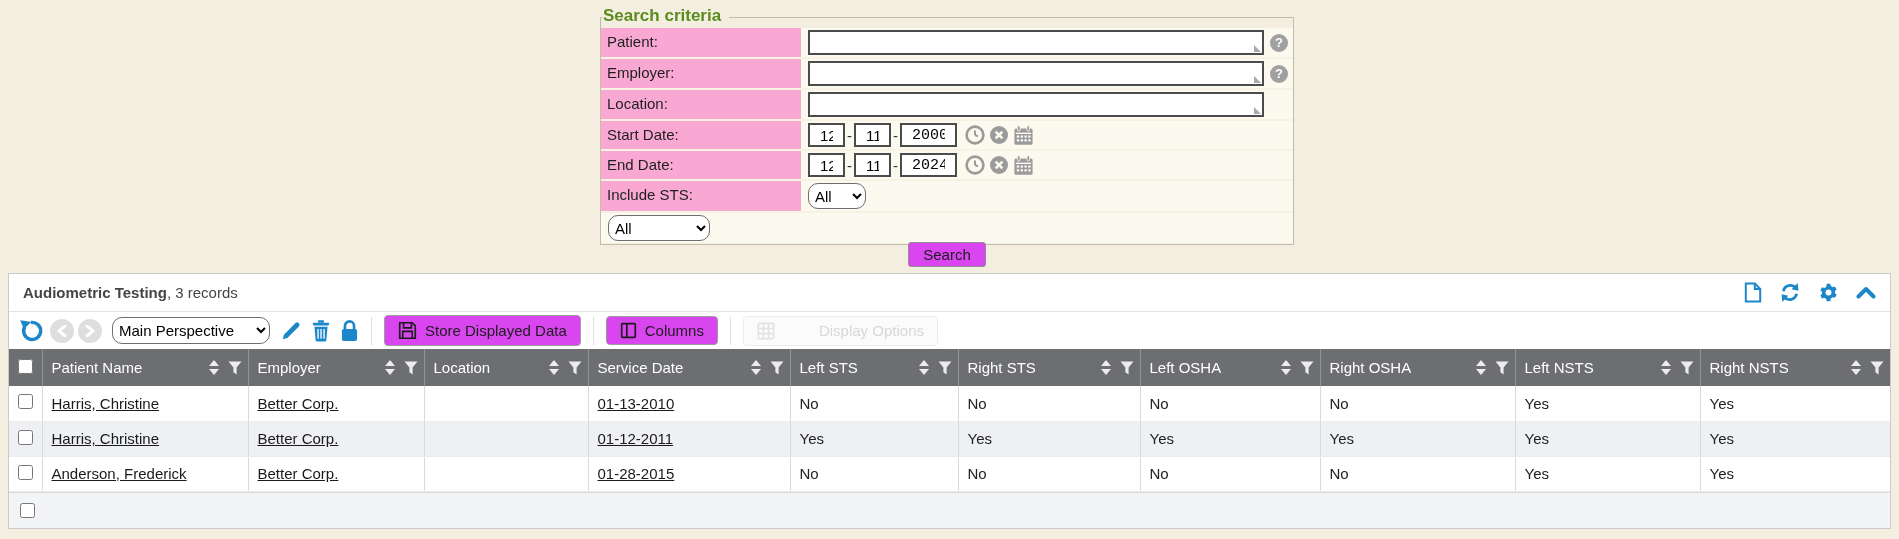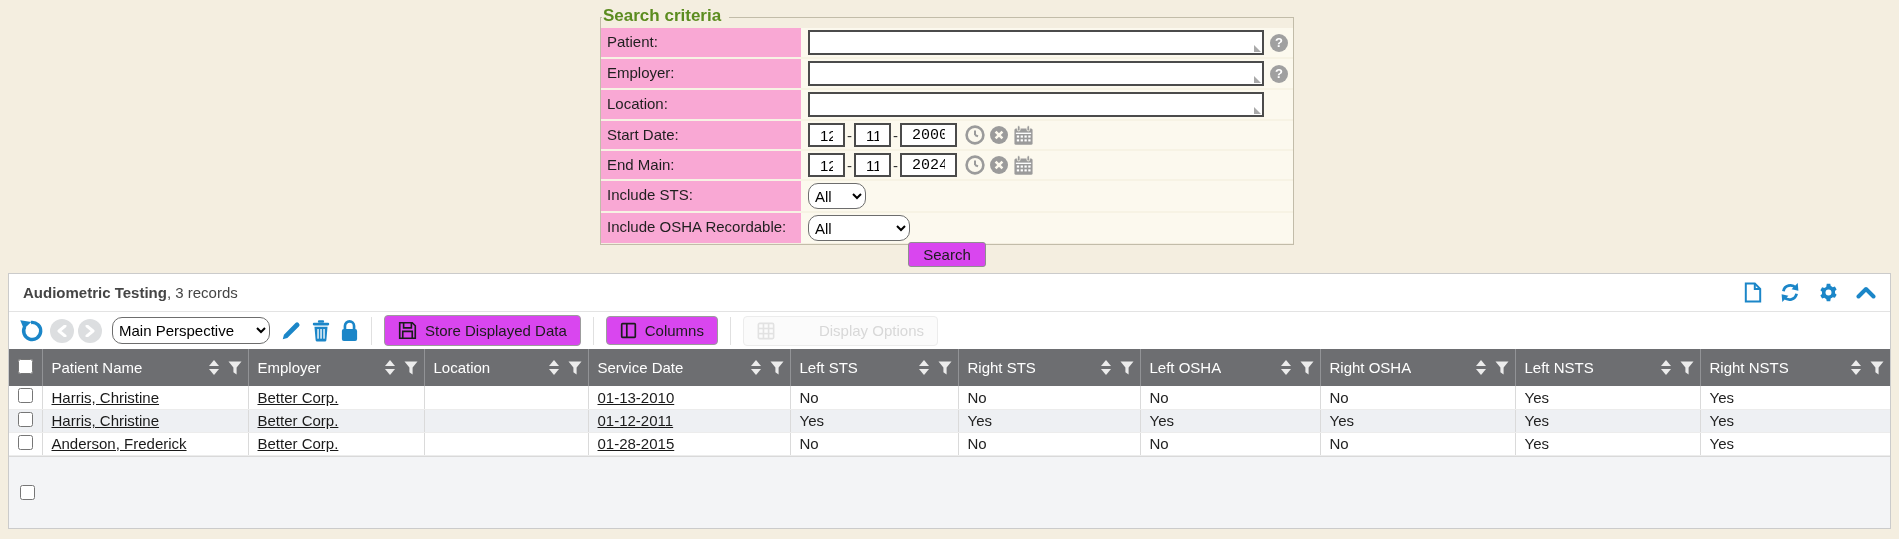--- a/index.html
+++ b/index.html
@@ -104,21 +104,21 @@
     height: 37px; padding: 0 6px 0 9px; border-right: 1px solid #929396; cursor: pointer;
   }
   table.grid thead th:last-child { border-right: none; }
   .th-flex { display: flex; align-items: center; }
   .th-label { white-space: nowrap; overflow: hidden; }
   .th-tools { margin-left: auto; display: flex; align-items: center; gap: 9px; padding-left: 6px; }
   .sort-stack { display: flex; flex-direction: column; gap: 3px; cursor: pointer; }
   .tri-up { width: 0; height: 0; border-left: 5px solid transparent; border-right: 5px solid transparent; border-bottom: 6px solid #ececec; }
   .tri-down { width: 0; height: 0; border-left: 5px solid transparent; border-right: 5px solid transparent; border-top: 6px solid #ececec; }
   table.grid tbody td {
-    height: 23px; padding: 0 9px; border-right: 1px solid #dadada;
+    height: 35px; padding: 0 9px; border-right: 1px solid #dadada;
     border-bottom: 1px solid #ececec; background: #fff; white-space: nowrap; overflow: hidden;
   }
   table.grid tbody td:last-child { border-right: none; }
   table.grid tbody tr.alt td { background: #eef0f3; }
   td.cb, th.cb { text-align: center; padding: 0; }
   a.cell-link { color: #1a1a1a; text-decoration: underline; cursor: pointer; }
   input[type="checkbox"] { width: 15px; height: 15px; cursor: pointer; }
 
   .grid-footer {
     flex: 1; background: #f3f4f6; border-top: 1px solid #d9d9d9;
@@ -194,21 +194,21 @@
               <rect x="8" y="15" width="2.4" height="2.2"></rect>
               <rect x="12" y="15" width="2.4" height="2.2"></rect>
               <rect x="16" y="15" width="2.4" height="2.2"></rect>
             </g>
           </svg>
       </span>
     </div>
   </div>
 
   <div class="crit-row">
-    <div class="crit-label">End Main:</div>
+    <div class="crit-label">End Date:</div>
     <div class="crit-field">
       <input class="date-input date-m" value="12" style="">
       <span class="date-dash">-</span>
       <input class="date-input date-d" value="11" style="">
       <span class="date-dash">-</span>
       <input class="date-input date-y" value="2024" style="">
       <span class="date-icons">
         <svg width="20" height="20" viewBox="0 0 20 20">
             <circle cx="10" cy="10" r="8.4" fill="none" stroke="#9b9b9b" stroke-width="2.6"></circle>
             <path d="M10 10 V5.6 M10 10 L13 11.4" stroke="#9b9b9b" stroke-width="2" fill="none"></path>
@@ -240,21 +240,20 @@
   <div class="crit-row">
     <div class="crit-label">Include STS:</div>
     <div class="crit-field">
       <select class="sel-sts">
         <option>All</option>
       </select>
     </div>
   </div>
 
   <div class="crit-row">
-    <div class="crit-label">Include OSHA Recordable:</div>
     <div class="crit-field">
       <select class="sel-osha">
         <option>All</option>
       </select>
     </div>
   </div>
 </fieldset>
 
 <div class="search-btn-row">
   <button class="btn">Search</button>

